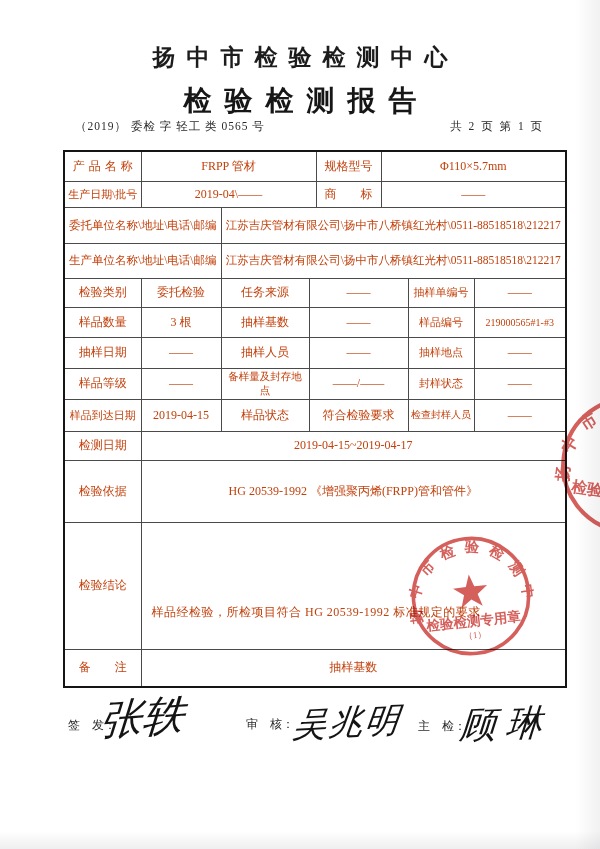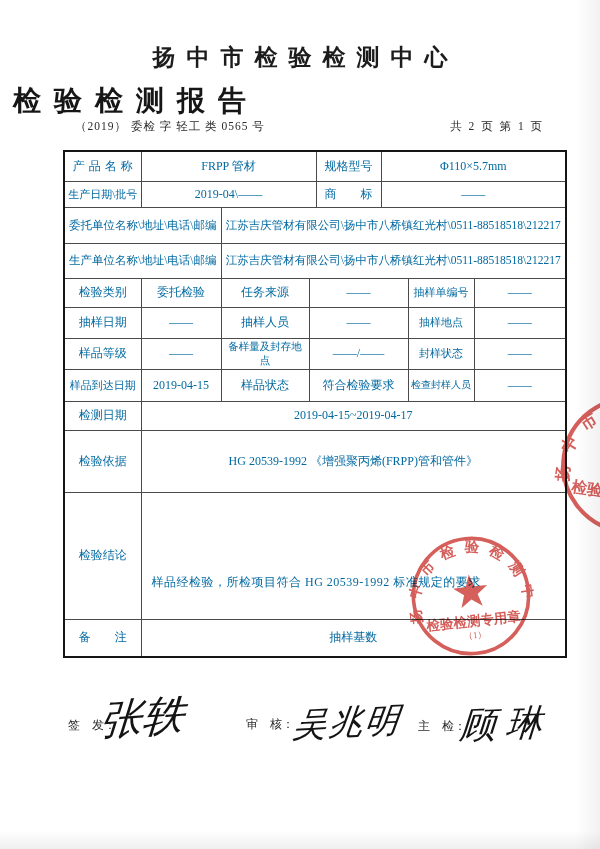--- a/index.html
+++ b/index.html
@@ -8,29 +8,29 @@
   .page { position:relative; width:600px; height:849px; background:#ffffff; overflow:hidden; }
 
   
   .edge-right { position:absolute; top:0; right:0; width:24px; height:100%;
     background:linear-gradient(to right, rgba(120,120,130,0) 0%, rgba(120,120,130,.10) 100%); }
   .edge-bottom { position:absolute; bottom:0; left:0; width:100%; height:18px;
     background:linear-gradient(to bottom, rgba(120,120,130,0) 0%, rgba(120,120,130,.12) 100%); }
 
   .org-title { position:absolute; top:42px; left:0; width:100%; text-align:center;
     font-size:23px; font-weight:bold; letter-spacing:11px; text-indent:11px; color:#1c1c1c; }
-  .report-title { position:absolute; top:82px; left:0; width:100%; text-align:left;
+  .report-title { position:absolute; top:82px; left:0; width:100%; text-align:center;
     font-size:28px; font-weight:bold; letter-spacing:13px; text-indent:13px; color:#161616; }
   .ref-line { position:absolute; top:119px; left:63px; right:56px; display:flex;
     justify-content:space-between; font-size:11.5px; color:#2a2a2a; }
   .ref-no { padding-left:12px; letter-spacing:1px; }
   .page-no { letter-spacing:2px;margin-left:12px; }
 
   table.report { position:absolute; left:63px; top:150px; width:502px;
-    border-collapse:collapse; table-layout:fixed; font-size:12px; color:#0369a1; }
+    border-collapse:collapse; table-layout:fixed; font-size:12px; color:#c2410c; }
   table.report { border:2px solid #151515; }
   table.report td { border:1px solid #4a4a4a; text-align:center; vertical-align:middle;
     padding:1px 2px; overflow:hidden; }
   td.lt { text-align:left; padding-left:9px; }
   td.sm { font-size:10.5px; letter-spacing:0; }
   td.xs { font-size:10px; }
   td.label4 { letter-spacing:4px; text-indent:4px; }
   td.addr { font-size:11.5px; letter-spacing:0; }
   td.lblsm { font-size:11px; }
 
@@ -96,20 +96,28 @@
       <td colspan="6" class="lt addr">江苏吉庆管材有限公司\扬中市八桥镇红光村\0511-88518518\212217</td>
     </tr>
     <tr style="height:29px">
       <td>检验类别</td>
       <td>委托检验</td>
       <td>任务来源</td>
       <td colspan="3">——</td>
       <td class="lblsm">抽样单编号</td>
       <td>——</td>
     </tr>
+    <tr style="height:30px">
+      <td>样品数量</td>
+      <td>3 根</td>
+      <td>抽样基数</td>
+      <td colspan="3">——</td>
+      <td class="lblsm">样品编号</td>
+      <td class="xs">219000565#1-#3</td>
+    </tr>
     <tr style="height:31px">
       <td>抽样日期</td>
       <td>——</td>
       <td>抽样人员</td>
       <td colspan="3">——</td>
       <td class="lblsm">抽样地点</td>
       <td>——</td>
     </tr>
     <tr style="height:31px">
       <td>样品等级</td>

